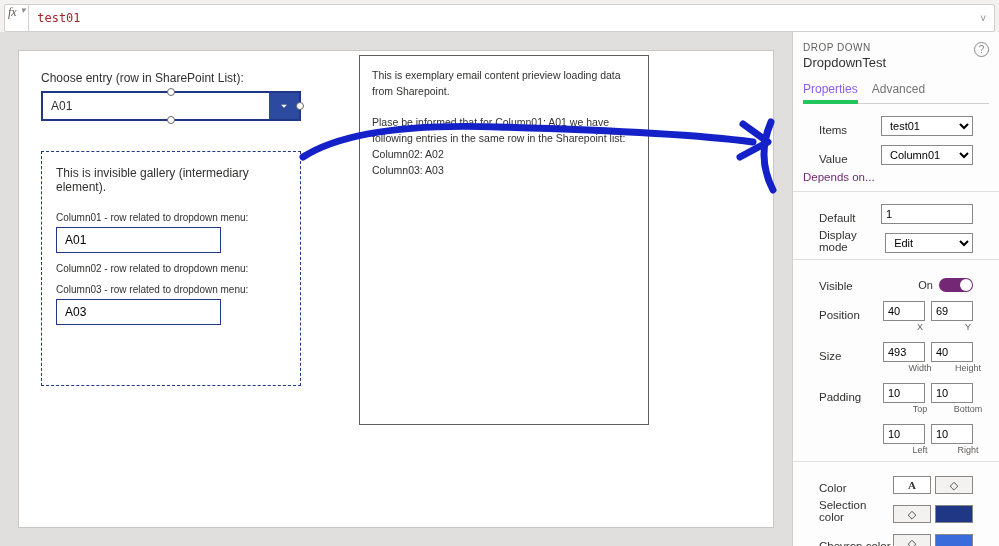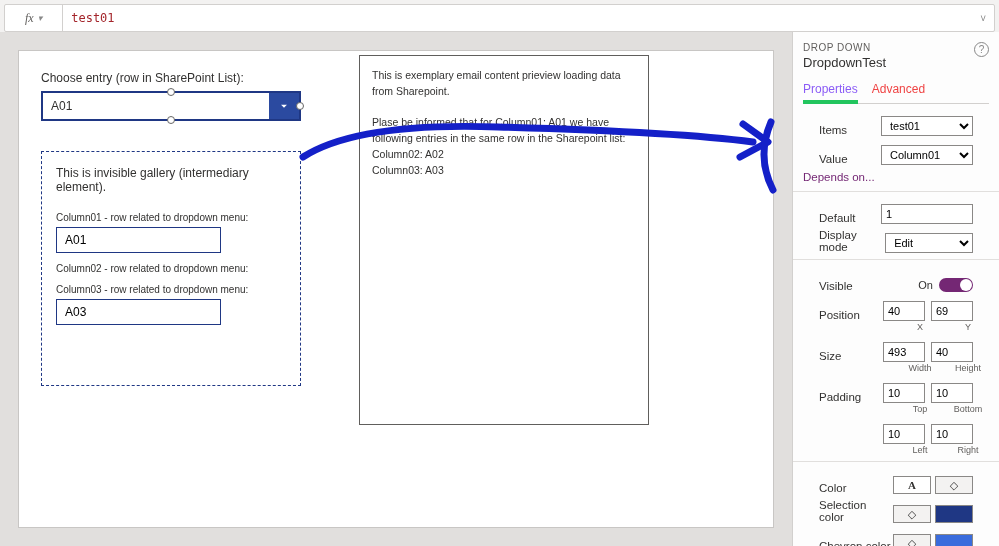--- a/index.html
+++ b/index.html
@@ -1,19 +1,19 @@
 <!DOCTYPE html>
 <html><head>
 <meta charset="utf-8">
 <style>
 html,body{margin:0;padding:0;font-family:"Segoe UI",Arial,sans-serif;font-size:12px;color:#323130;background:#f3f2f1}
 *{box-sizing:border-box}
 .app{width:999px;height:546px;position:relative;overflow:hidden}
 .formula-bar{height:28px;background:#fff;border:1px solid #d2d0ce;display:flex;align-items:center;margin:4px 4px 0 4px;border-radius:2px}
-.fx{font-style:italic;padding:0 20px;color:#605e5c;border-right:1px solid #d2d0ce;height:100%;display:flex;align-items:center}
+.fx{font-style:italic;padding:0 3px;color:#605e5c;border-right:1px solid #d2d0ce;height:100%;display:flex;align-items:flex-start}
 .fx-caret{font-size:9px;color:#888;margin-left:4px}
 .formula-in{flex:1;border:none;outline:none;padding:0 8px;font-family:Consolas,monospace;color:#a4262c;font-size:12px}
 .fx-exp{color:#888;padding:0 8px;font-size:10px}
 .body{display:flex;height:calc(100% - 32px)}
 .canvas-wrap{flex:1;position:relative;background:#e1dfdd;padding:18px}
 .canvas{background:#fff;border:1px solid #c8c6c4;width:100%;height:100%;position:relative;padding:20px 22px;overflow:hidden}
 .prompt{font-size:12px;margin-bottom:6px}
 .dd{position:relative;width:260px;height:30px;border:2px solid #1f3784;display:flex;align-items:center;background:#fff}
 .dd-val{flex:1;padding:0 8px;font-size:12px}
 .dd-btn{width:30px;height:100%;background:#2b4aa0;display:flex;align-items:center;justify-content:center}
@@ -25,21 +25,21 @@
 .gallery{margin-top:30px;width:260px;border:1px dashed #1f3784;padding:14px 14px 60px 14px}
 .gal-title{font-size:12px;margin-bottom:18px}
 .field-lbl{font-size:10px;color:#323130;margin:10px 0 4px 0}
 .field-in{width:165px;height:26px;border:1.5px solid #1f3784;padding:0 8px;font-size:12px;background:#fff;outline:none}
 .preview{position:absolute;left:340px;top:4px;width:290px;height:370px;border:1px solid #605e5c;padding:12px;font-size:10.5px;line-height:1.5;white-space:pre-line}
 .right{width:207px;background:#fdfdfd;border-left:1px solid #d2d0ce;padding:10px 10px 0 10px;overflow-y:auto;position:relative}
 .r-cat{font-size:10px;color:#605e5c;letter-spacing:.5px}
 .r-name{font-size:13px;font-weight:400;margin:2px 0 8px 0}
 .help{position:absolute;right:10px;top:10px;width:15px;height:15px;border:1px solid #888;border-radius:50%;font-size:10px;line-height:13px;text-align:center;color:#888}
 .tabs{display:flex;gap:14px;border-bottom:1px solid #d2d0ce;margin-bottom:6px}
-.tab{font-size:12px;padding:4px 0;color:#ef4444;cursor:pointer}
+.tab{font-size:12px;padding:4px 0;color:#737373;cursor:pointer}
 .tab.active{color:#8b5cf6;border-bottom:4px solid #22c55e;margin-bottom:-1px}
 .row{display:flex;align-items:flex-end;justify-content:space-between;min-height:26px;margin:3px 16px}
 .row-lbl{font-size:11.5px}
 .sel,.txt{height:20px;border:1px solid #8a8886;font-size:11px;padding:0 4px;background:#fff;outline:none}
 .sel{width:92px}
 .txt{width:92px;text-align:left}
 .txt.sm{width:42px}
 .depends{color:#742774;font-size:11.5px;margin:6px 0 8px 0;cursor:pointer}
 .sep{border:none;border-top:1px solid #e1dfdd;margin:6px -10px}
 .dual{display:flex;gap:6px}

